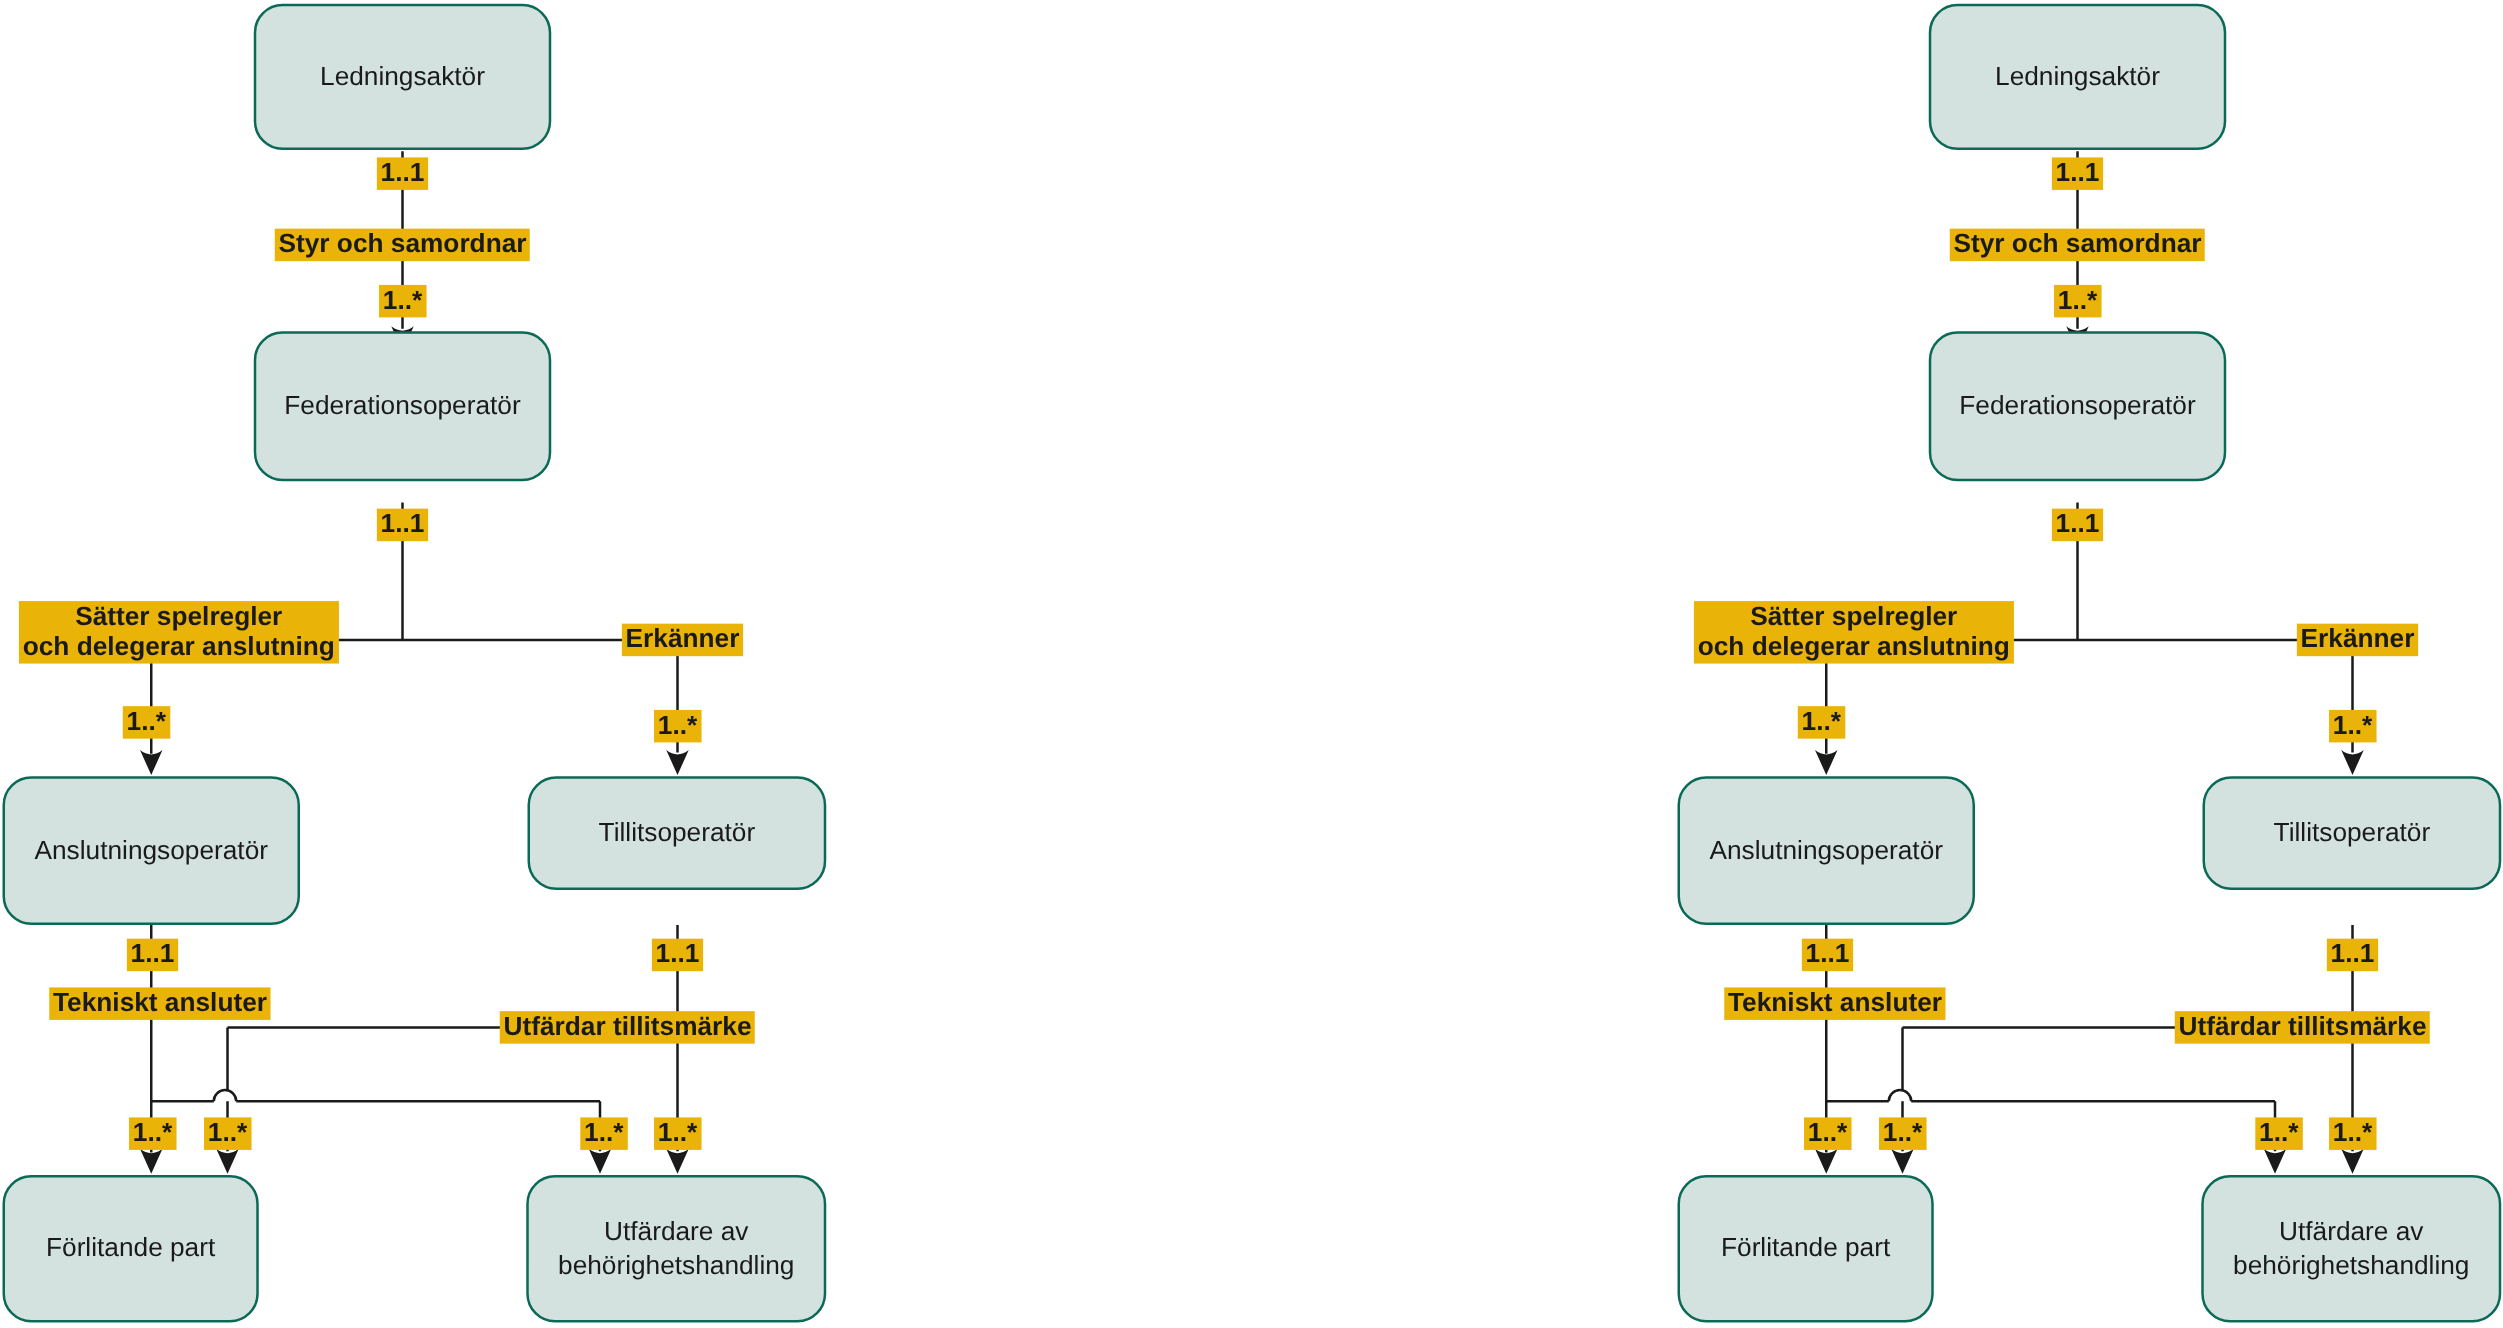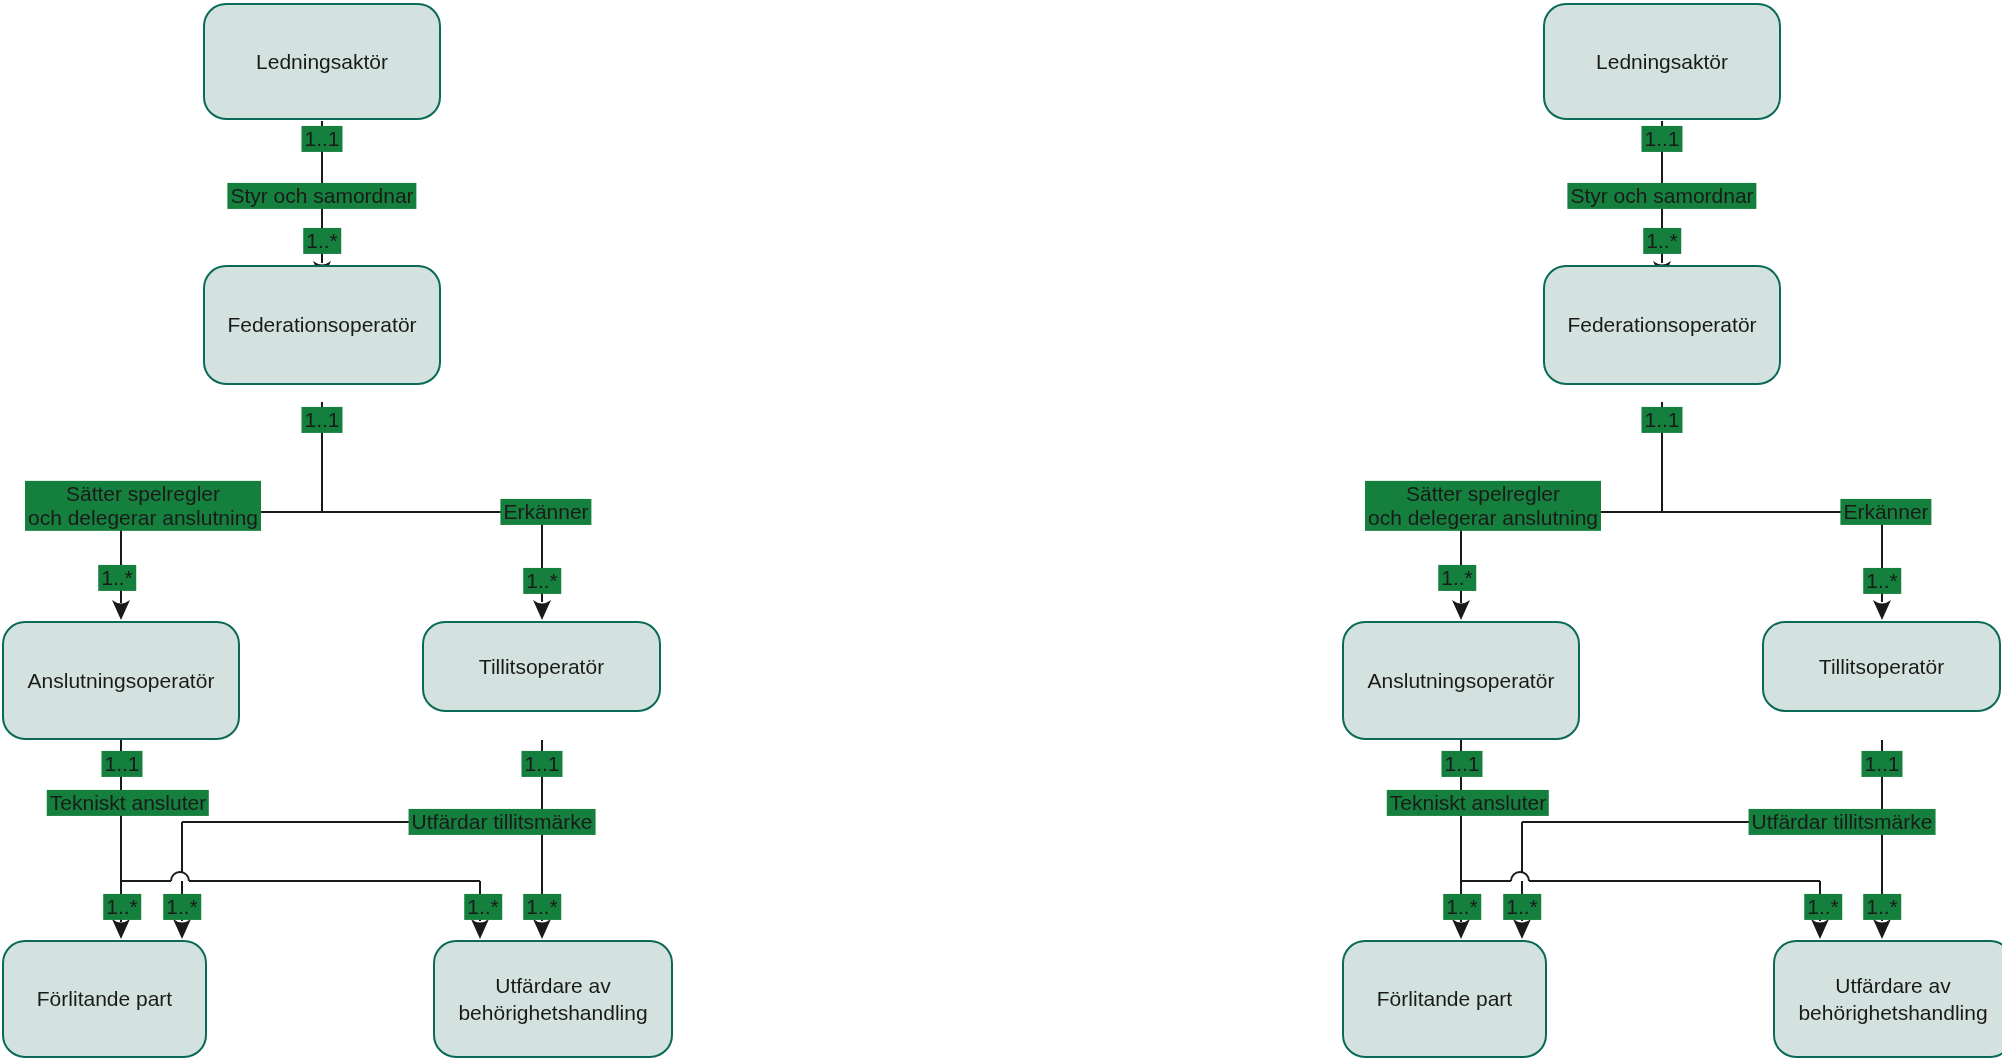--- a/index.html
+++ b/index.html
@@ -19,25 +19,25 @@
     border:2px solid var(--node-border,#0b6a57);
     border-radius:23px;
     display:flex;align-items:center;justify-content:center;
     text-align:center;font-size:21px;line-height:1.3;padding:0 12px;
   }
   .n-led{left:203px;top:3px;width:238px;height:117px;}
   .n-fed{left:203px;top:265px;width:238px;height:120px;}
   .n-ans{left:2px;top:621px;width:238px;height:119px;}
   .n-til{left:422px;top:621px;width:239px;height:91px;}
   .n-for{left:2px;top:940px;width:205px;height:118px;}
-  .n-utf{left:421px;top:940px;width:240px;height:118px;margin-left:12px;}
+  .n-utf{left:421px;top:940px;width:240px;height:118px;}
   .elabel{
     position:absolute;transform:translate(-50%,-50%);
-    background:#15803d;white-space:nowrap;
-    font-size:21px;line-height:1.15;padding:1px 3px;text-align:center;
+    background:#eab308;white-space:nowrap;
+    font-size:21px;line-height:1.15;padding:1px 3px;text-align:center;font-weight:bold;
   }
 </style>
 </head>
 <body>
 
 <div class="canvas">
 
   <div class="diagram" style="left:0px">
     <svg class="edges" width="662" height="1062" viewBox="0 0 662 1062">
 

